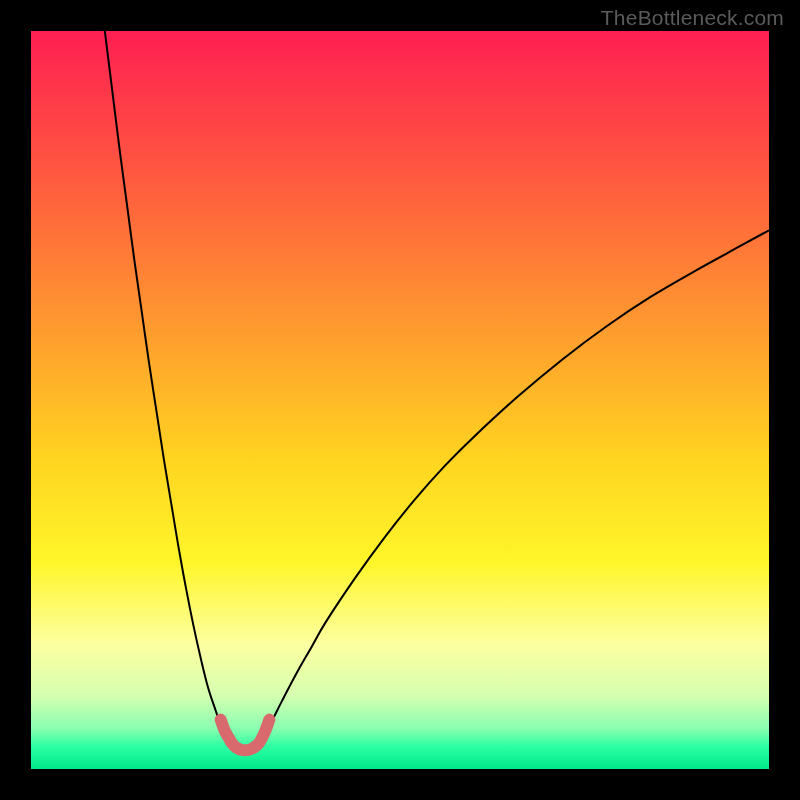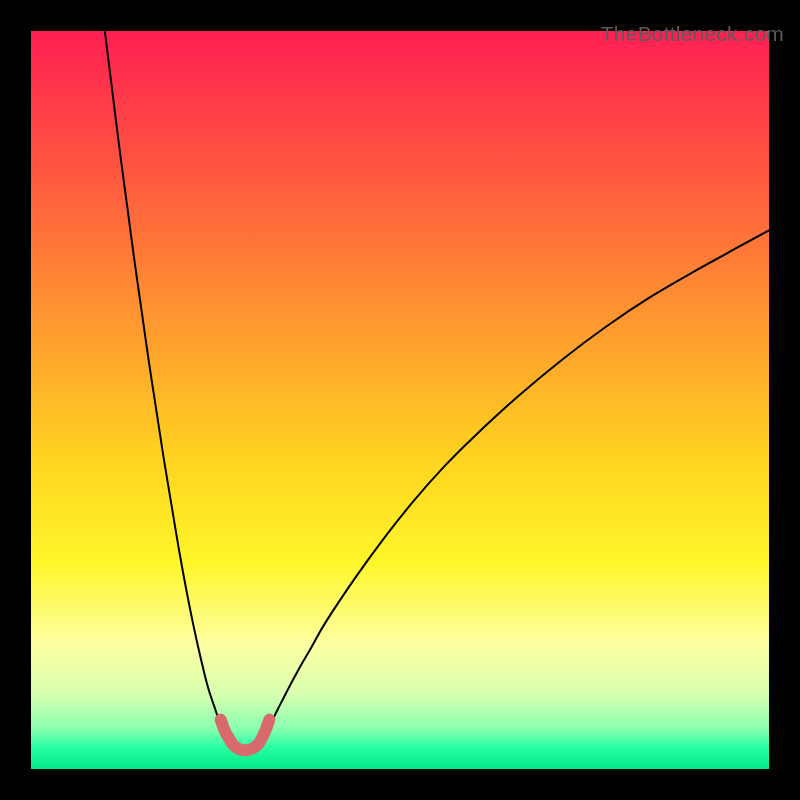--- a/index.html
+++ b/index.html
@@ -23,21 +23,21 @@
     width: 738px;
     height: 738px;
     overflow: hidden;
   }
   .gradient {
     position: absolute;
     inset: 0;
   }
   .watermark {
     position: absolute;
-    top: 22px;
+    top: 6px;
     right: 16px;
     color: #5b5b5b;
     font-size: 21px;
     letter-spacing: 0.2px;
     font-weight: 500;
   }
   svg.curve-layer {
     position: absolute;
     inset: 0;
   }

